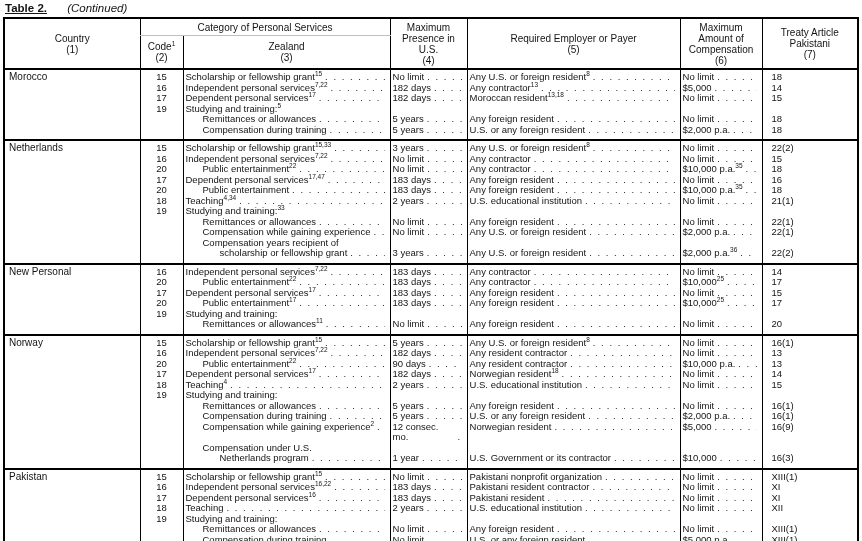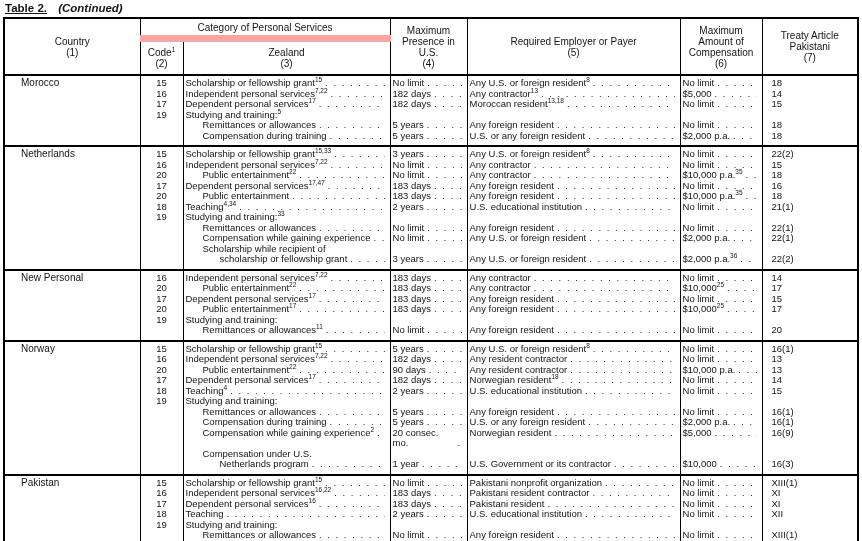--- a/index.html
+++ b/index.html
@@ -3,42 +3,42 @@
 <meta charset="utf-8">
 <style>
   html,body { margin:0; padding:0; background:#fff; }
   body {
     width:862px; height:541px; overflow:hidden;
     font-family:"Liberation Sans", sans-serif; color:#141414;
   }
   .page { padding:1px 3px; }
   .doc-title { font-size:11.5px; margin:1px 0 3px 2px; }
   .doc-title .pfx { font-weight:bold;text-decoration:underline; }
-  .doc-title .sfx { font-style:italic; margin-left:8px;font-weight:bold; }
+  .doc-title .sfx { font-style:italic; margin-left:17px; }
 
   table.grid {
     border-collapse:collapse; table-layout:fixed; width:854px;
     border:2px solid #000;
   }
   thead { border-bottom:2px solid #000; }
   tbody { border-top:2px solid #000; }
   th, td {
     border-left:1px solid #000;
     padding:0 2px; vertical-align:top;
     font-size:9.5px; line-height:10.5px; font-weight:normal;
   }
   thead th { text-align:center; vertical-align:middle; font-size:10px; line-height:11px; }
-  .h-category { border-bottom:7px solid #fca5a5; height:16px; }
+  .h-category { border-bottom:1px solid #fca5a5; height:16px; }
   .h-row2 th { height:32px; }
   sup { font-size:6.5px; line-height:0; vertical-align:super; }
 
   tbody tr:first-child td { padding-top:2px; }
   tbody tr:last-child td { padding-bottom:4px; }
 
-  td.country-cell { padding-left:16px; font-size:10px;margin-top:47px; }
+  td.country-cell { padding-left:4px; font-size:10px;margin-top:47px; }
   td.code-cell { text-align:center; }
   td.treaty-cell { padding-left:9px; }
 
   .cl { display:flex; align-items:flex-end; }
   .tx { white-space:normal; }
   .ind1 > .tx { padding-left:17px;text-align:center; }
   .ind2 > .tx { padding-left:34px; }
   .dots {
     flex:1 1 0; min-width:4px; overflow:hidden; white-space:nowrap;
     letter-spacing:1.5px; margin:0 3px 0 3px; color:#141414;
@@ -491,21 +491,21 @@
               <span class="tx">$2,000 p.a.</span>
               <span class="dots"></span>
             </div>
           </td>
           <td class="treaty-cell">22(1)</td>
         </tr>
         <tr>
           <td class="code-cell"></td>
           <td class="purpose-cell">
             <div class="cl ind1">
-              <span class="tx">Scholarship while recipient of</span>
+              <span class="tx">Compensation years recipient of</span>
             </div>
           </td>
           <td class="presence-cell"></td>
           <td class="employer-cell"></td>
           <td class="compensation-cell"></td>
           <td class="treaty-cell"></td>
         </tr>
         <tr>
           <td class="code-cell"></td>
           <td class="purpose-cell">
@@ -903,21 +903,21 @@
         <tr>
           <td class="code-cell"></td>
           <td class="purpose-cell">
             <div class="cl ind1">
               <span class="tx">Compensation while gaining experience<sup>2</sup></span>
               <span class="dots"></span>
             </div>
           </td>
           <td class="presence-cell">
             <div class="cl">
-              <span class="tx">20 consec. mo.</span>
+              <span class="tx">12 consec. mo.</span>
               <span class="dots"></span>
             </div>
           </td>
           <td class="employer-cell">
             <div class="cl">
               <span class="tx">Norwegian resident</span>
               <span class="dots"></span>
             </div>
           </td>
           <td class="compensation-cell">

